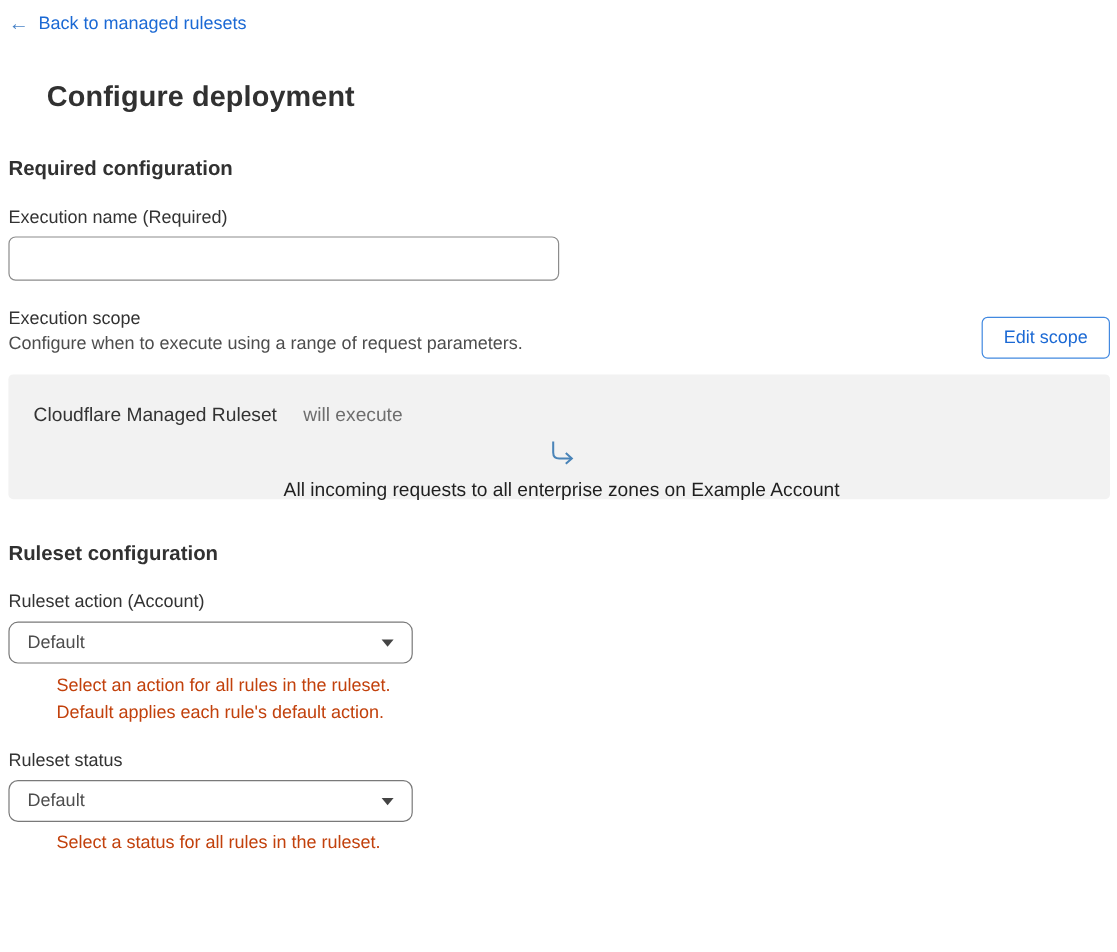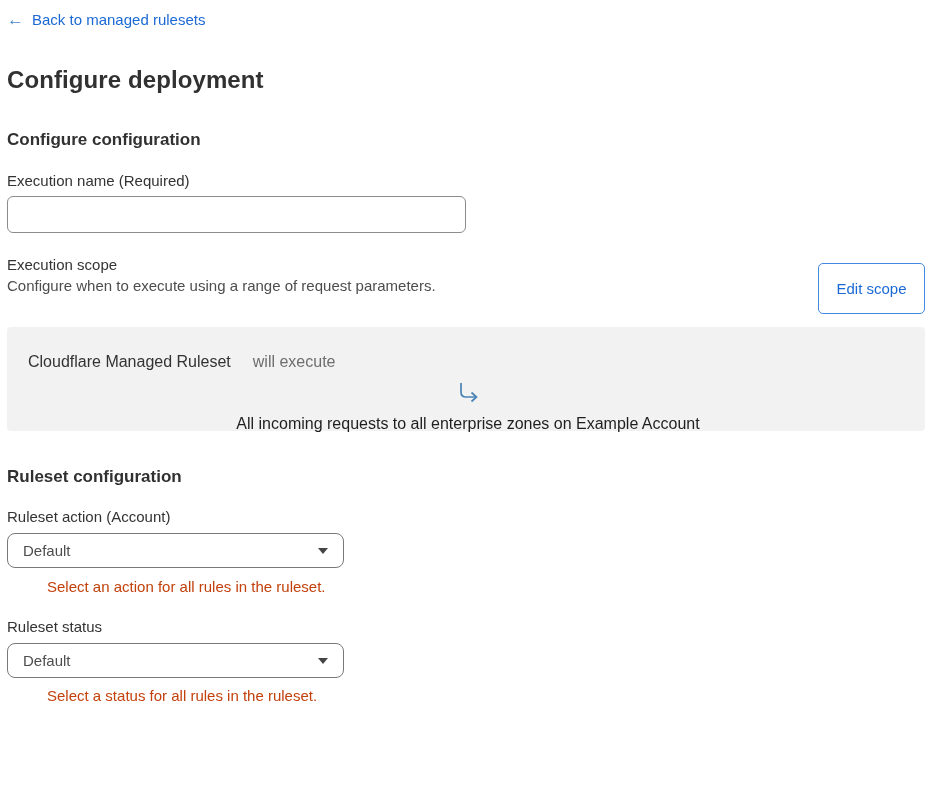--- a/index.html
+++ b/index.html
@@ -16,20 +16,21 @@
     display: inline-flex; align-items: center; gap: 8px;
     margin-top: 11px; color: #1b69d4; text-decoration: none;
     font-size: 15px; cursor: pointer;
   }
   .back-link .arrow { font-size: 17px; line-height: 1; color: #4a84c8; }
 
   
   h1.page-title {
     margin-top: 37px; font-size: 24px; font-weight: 700; color: #313131;
     letter-spacing: 0.1px;
+    margin-left: 32px;
   }
   h2.section-heading {
     margin-top: 36px; font-size: 17px; font-weight: 700; color: #313131;
   }
 
   
   .field-label { margin-top: 22px; font-size: 15px; color: #333333; }
   .text-input {
     display: block; margin-top: 7px; width: 459px; height: 37px;
     border: 1px solid #8c8c8c; border-radius: 6px; background: #ffffff;
@@ -38,21 +39,21 @@
   }
 
   
   .scope-row {
     display: flex; justify-content: space-between; align-items: flex-start;
     margin-top: 23px;
   }
   .scope-label { font-size: 15px; color: #333333; }
   .scope-desc { margin-top: 4px; font-size: 15px; color: #4d4d4d; }
   .edit-scope-btn {
-    margin-top: 7px; height: 51px; min-width: 107px; padding: 0 17px;
+    margin-top: 7px; height: 35px; min-width: 107px; padding: 0 17px;
     background: #ffffff; border: 1px solid #4289e0; border-radius: 5px;
     color: #1b69d4; font-size: 15px; cursor: pointer; font-family: inherit;
   }
 
   
   .summary-box {
     margin-top: 13px; width: 918px; height: 104px;
     background: #f2f2f2; border-radius: 4px;
     padding: 26px 21px 0 21px;
   }
@@ -87,21 +88,21 @@
 
 <div class="container">
 
   <a class="back-link">
     <span class="arrow">←</span>
     <span>Back to managed rulesets</span>
   </a>
 
   <h1 class="page-title">Configure deployment</h1>
 
-  <h2 class="section-heading">Configure configuration</h2>
+  <h2 class="section-heading">Required configuration</h2>
 
   <div class="field-label">Execution name (Required)</div>
   <input class="text-input" type="text" value="" style="">
 
   <div class="scope-row">
     <div>
       <div class="scope-label">Execution scope</div>
       <div class="scope-desc">Configure when to execute using a range of request parameters.</div>
     </div>
     <button class="edit-scope-btn">Edit scope</button>
@@ -123,20 +124,21 @@
 
   <h2 class="section-heading">Ruleset configuration</h2>
 
   <div class="field-label" style="margin-top:21px">Ruleset action (Account)</div>
   <div class="select-box" role="listbox">
     <span>Default</span>
     <span class="caret"></span>
   </div>
   <div class="help-text">
     <div>Select an action for all rules in the ruleset.</div>
+    <div>Default applies each rule's default action.</div>
   </div>
 
   <div class="field-label" style="margin-top:20px">Ruleset status</div>
   <div class="select-box" role="listbox">
     <span>Default</span>
     <span class="caret"></span>
   </div>
   <div class="help-text" style="margin-top:7px">
     <div>Select a status for all rules in the ruleset.</div>
   </div>

